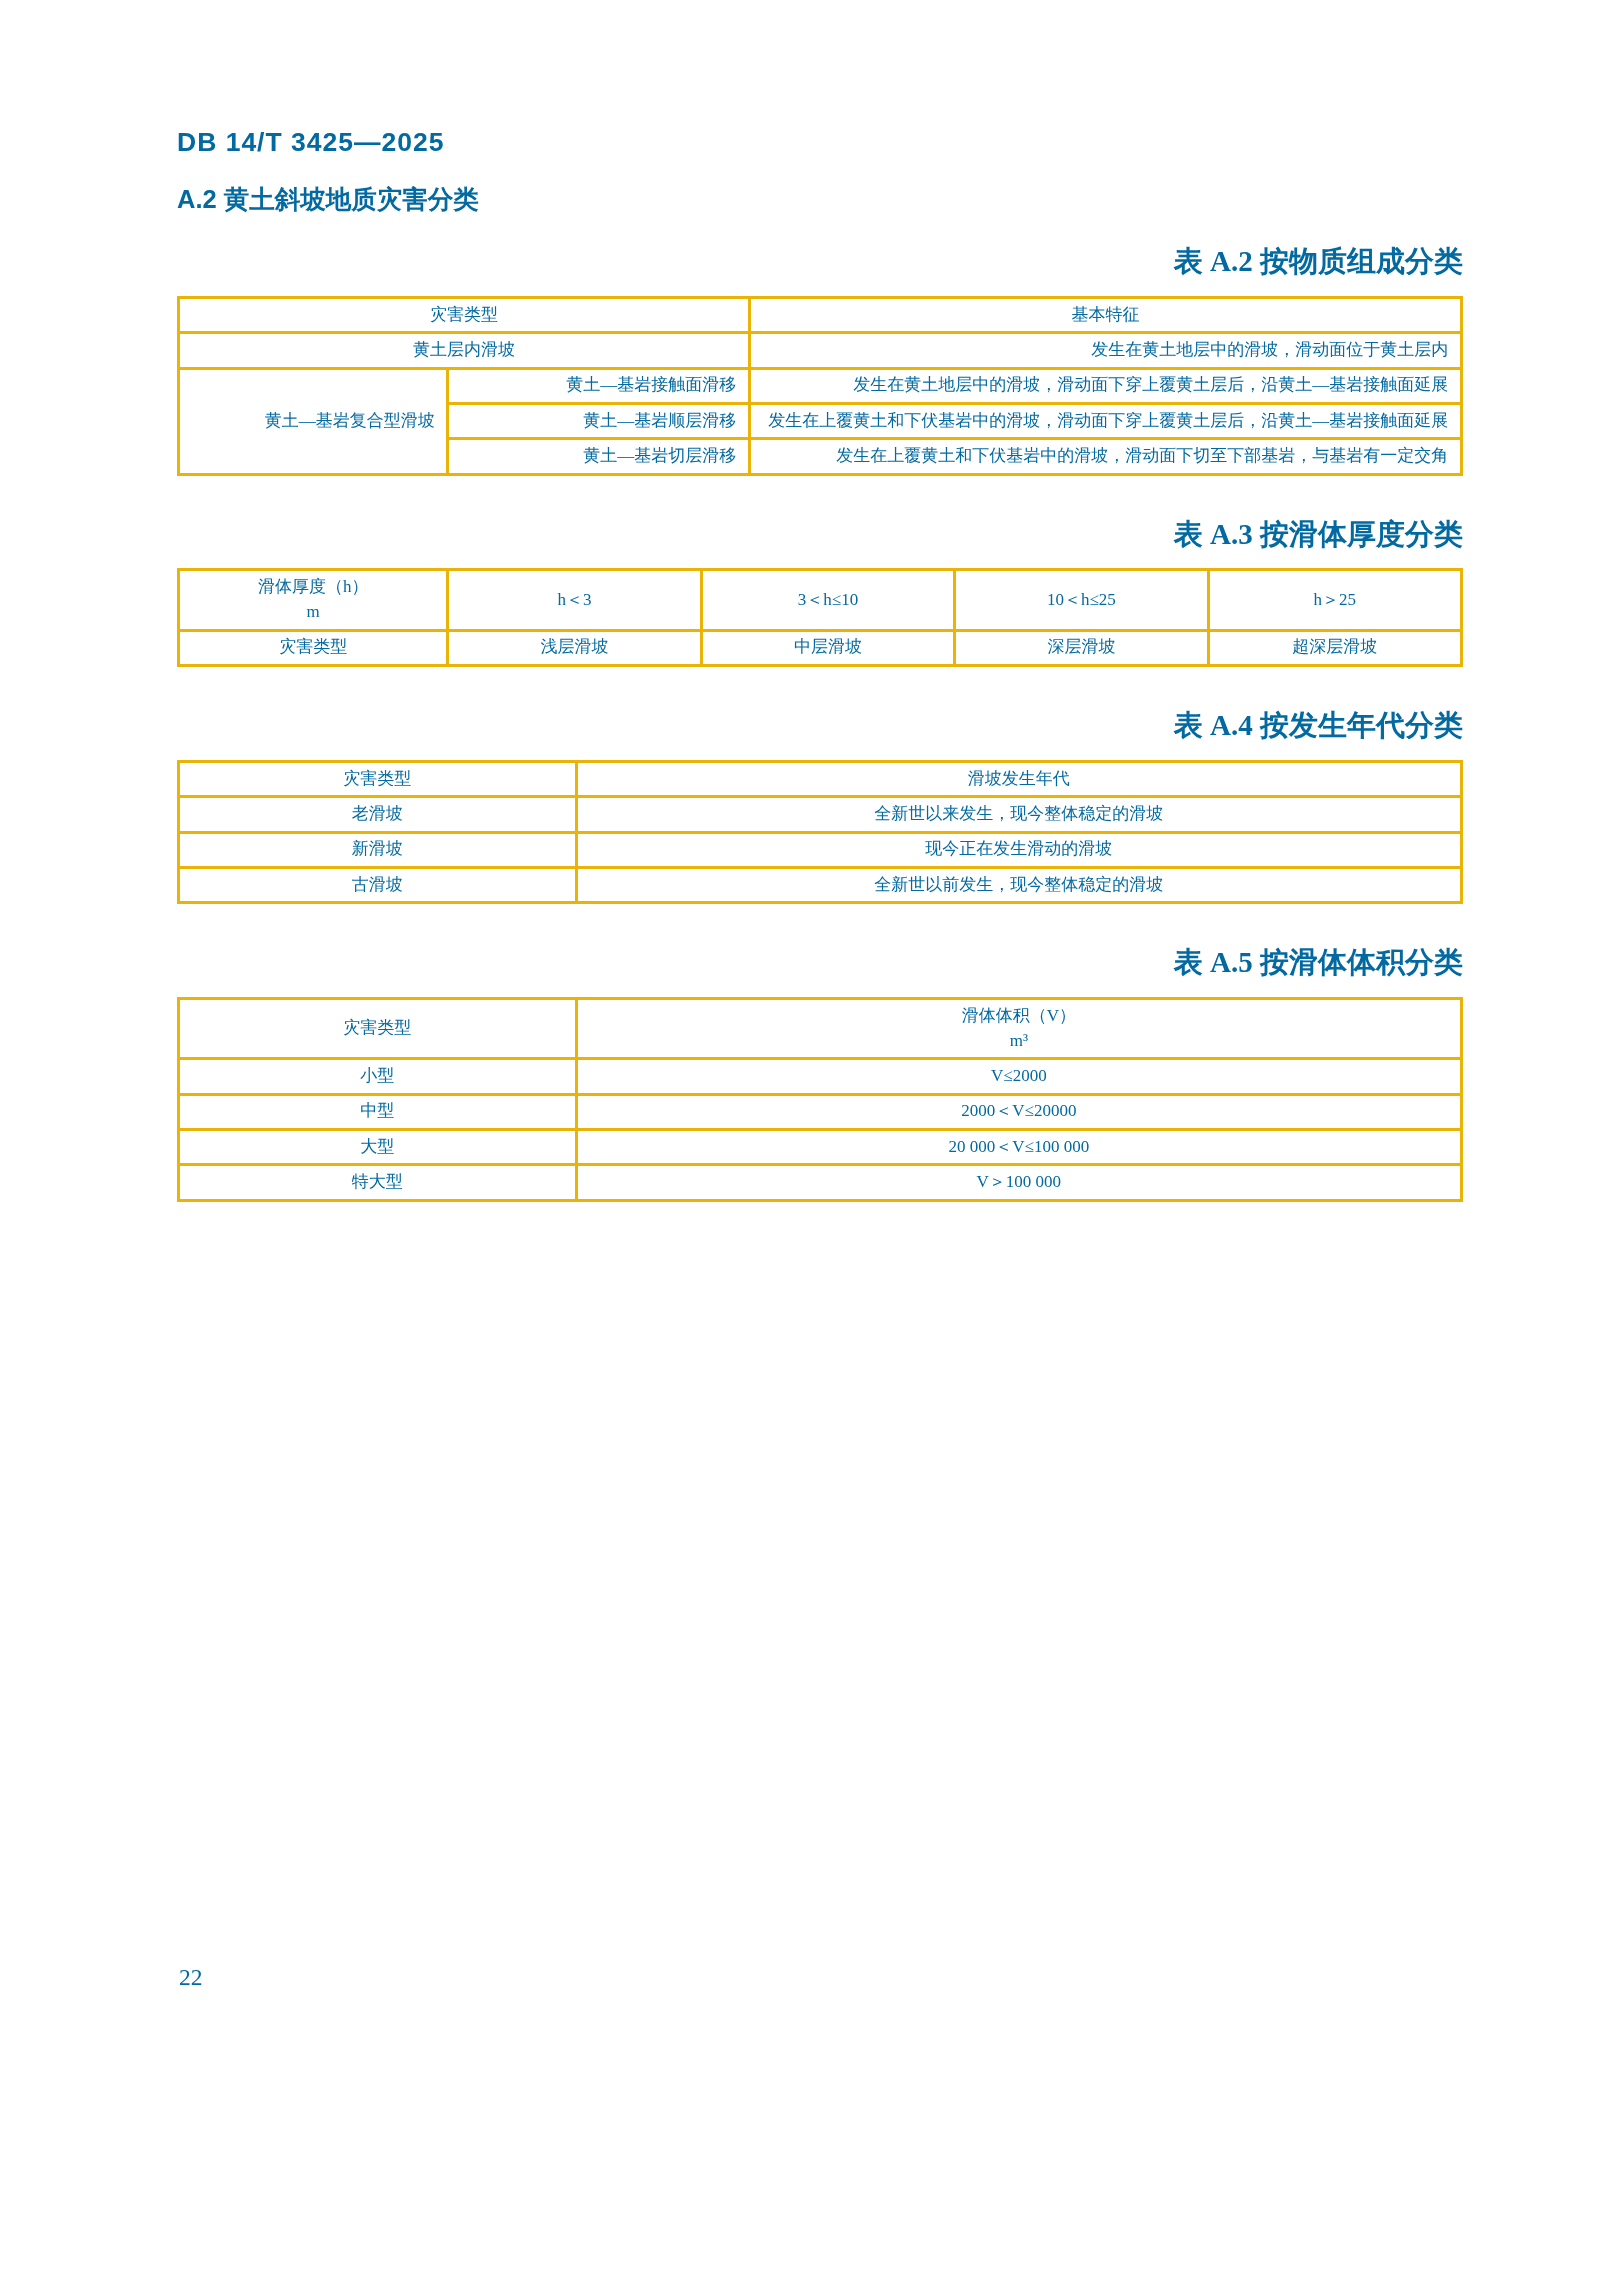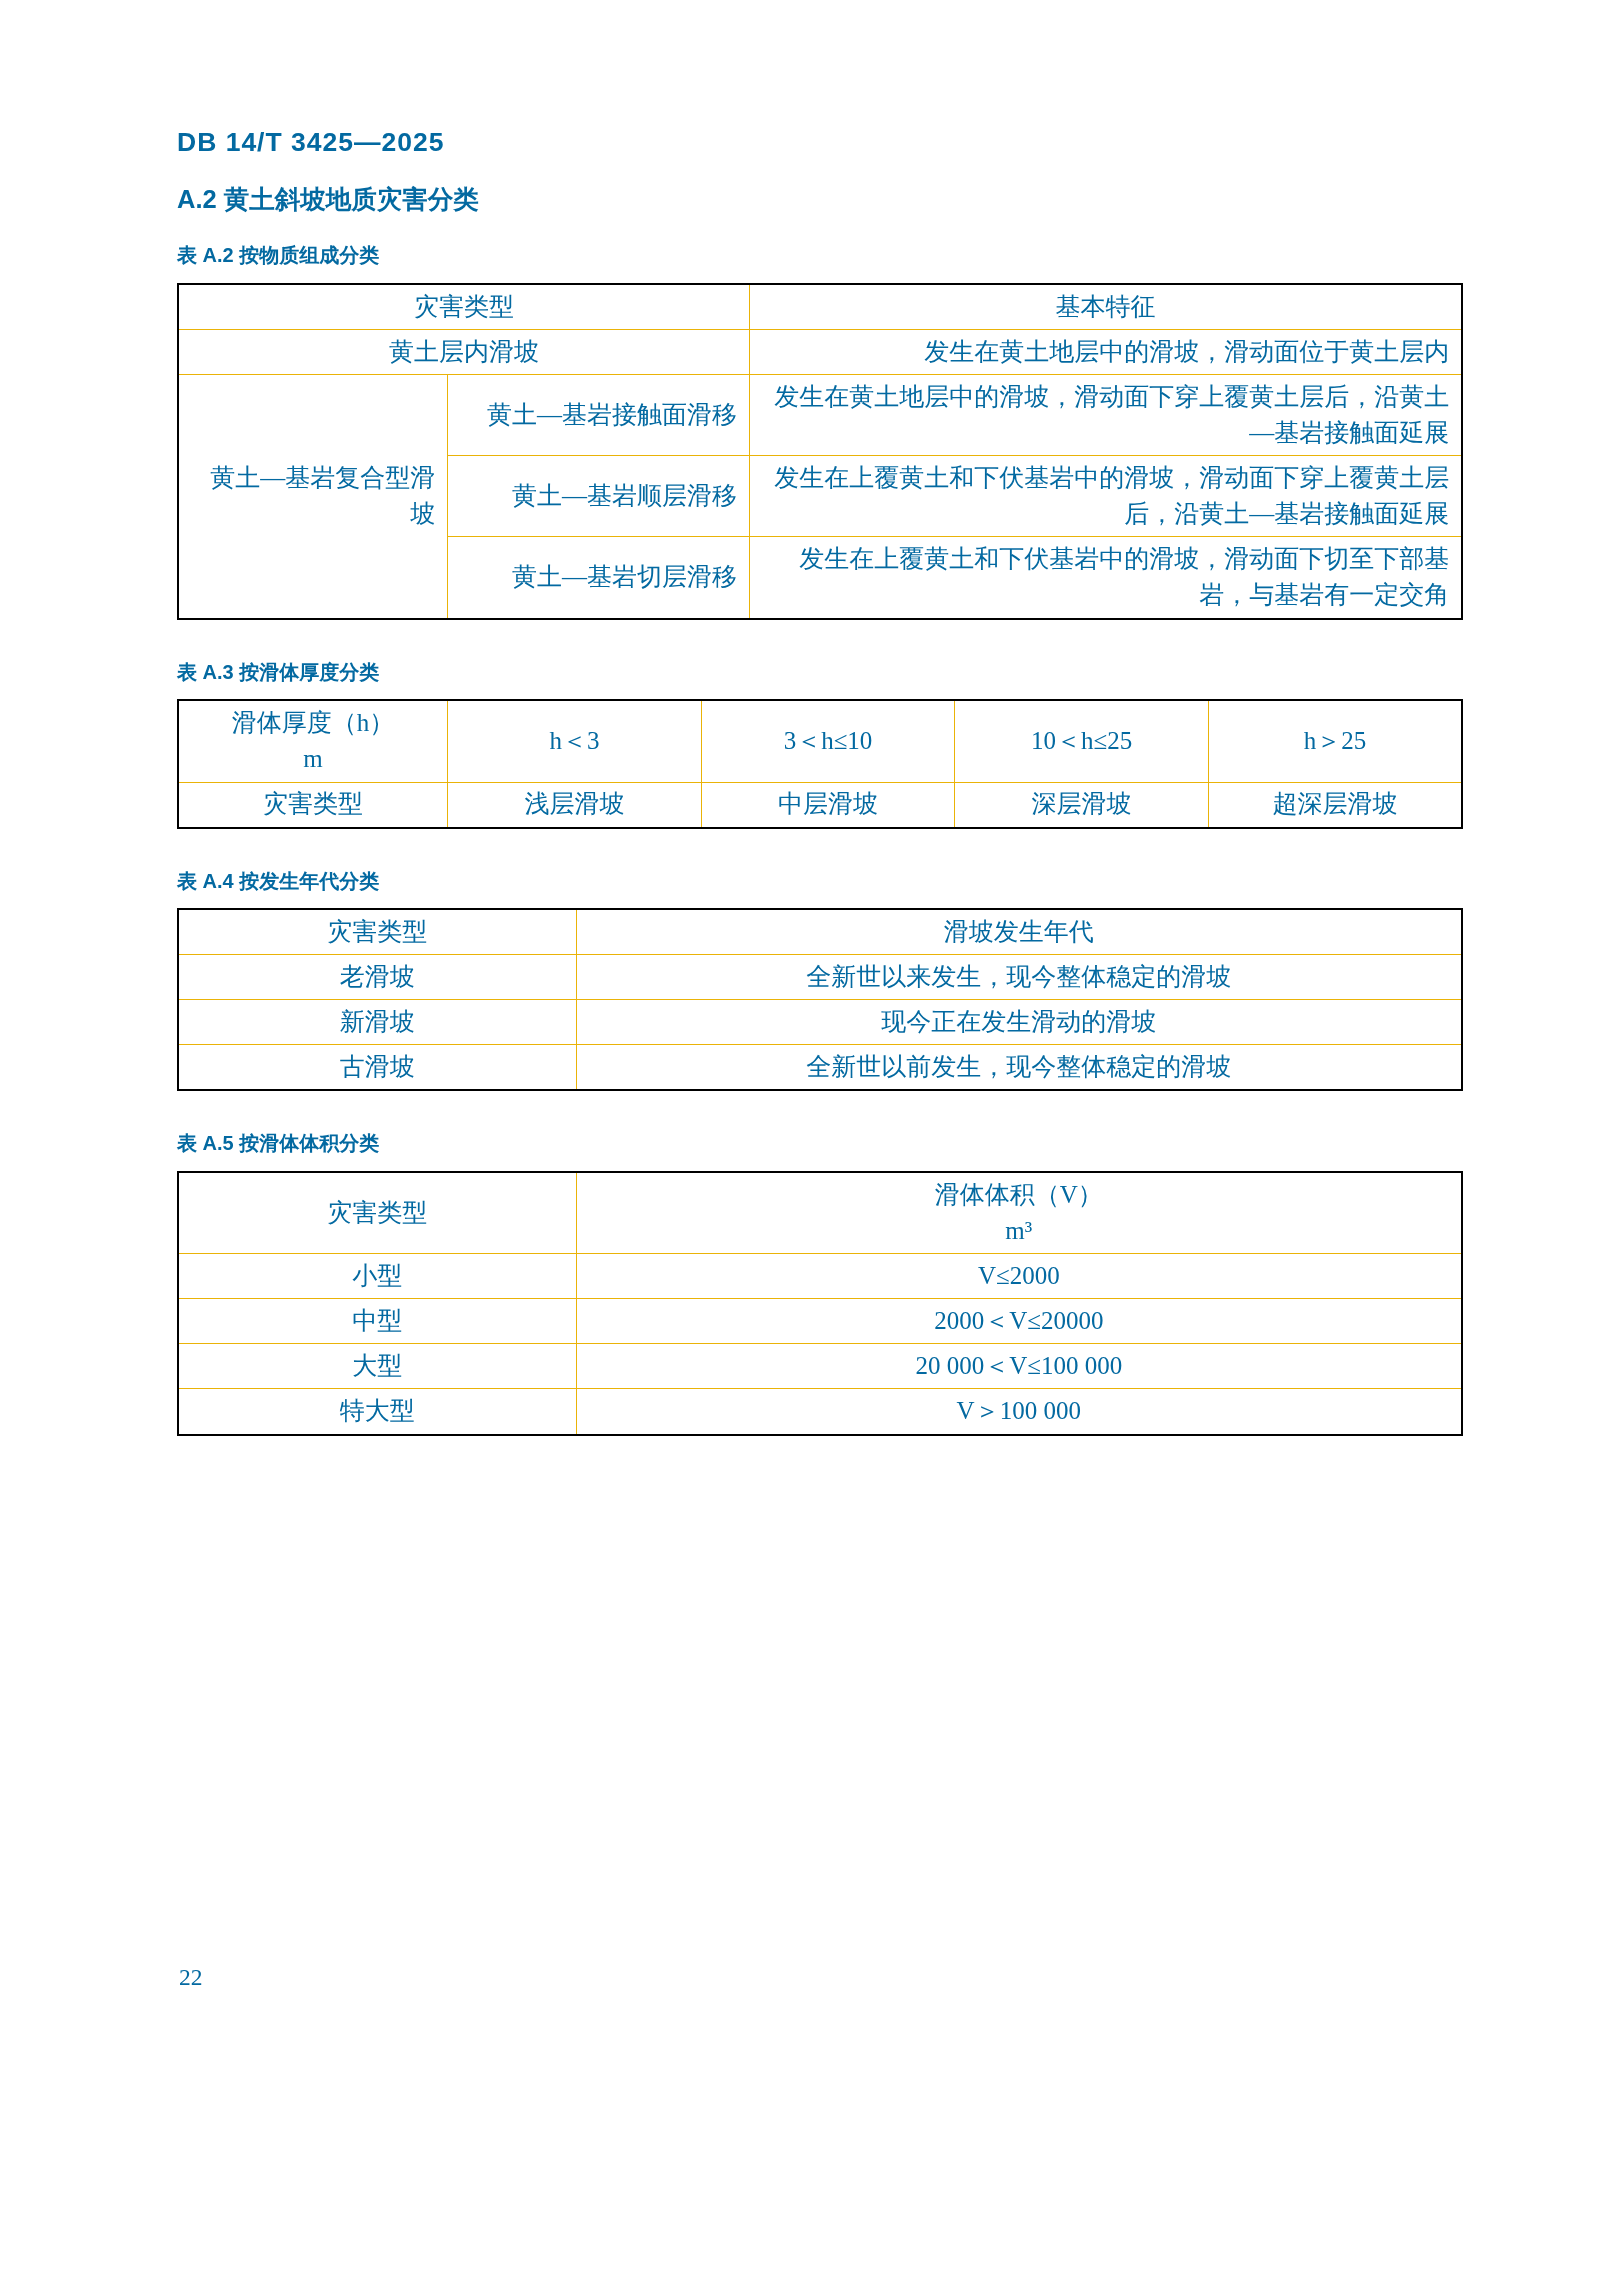--- a/index.html
+++ b/index.html
@@ -35,38 +35,38 @@
     font-weight: 700;
     margin: 23.5px 0 0 0;
   }
   .intro {
     font-size: 25.5px;
     margin: 19.6px 0 0 0;
     text-indent: 2em;
     line-height: 1.3;
   }
   .tbl-caption {
-    font-family: Liberation Sans, sans-serif;
-    font-size: 20px;
+    font-family: Liberation Serif, serif;
+    font-size: 29px;
     font-weight: 700;
-    text-align: left;
+    text-align: right;
     margin: 39px 0 13.7px 0;
   }
   .tbl-caption.first {
     margin-top: 25.5px;
   }
   table.tbl {
     width: 100%;
     border-collapse: collapse;
     border: 2px solid #000;
     table-layout: fixed;
   }
   table.tbl td {
-    border: 1px solid #eab308;
-    font-size: 25px;
+    border: 3px solid #eab308;
+    font-size: 17px;
     line-height: 1.45;
     padding: 3.9px 11.8px;
     vertical-align: middle;
     word-break: break-word;
   }
   td.c { text-align: center; }
   td.l { text-align: right; padding-left: 9.8px; }
   .unit-line { text-align: center; }
   .page-number {
     position: absolute;

